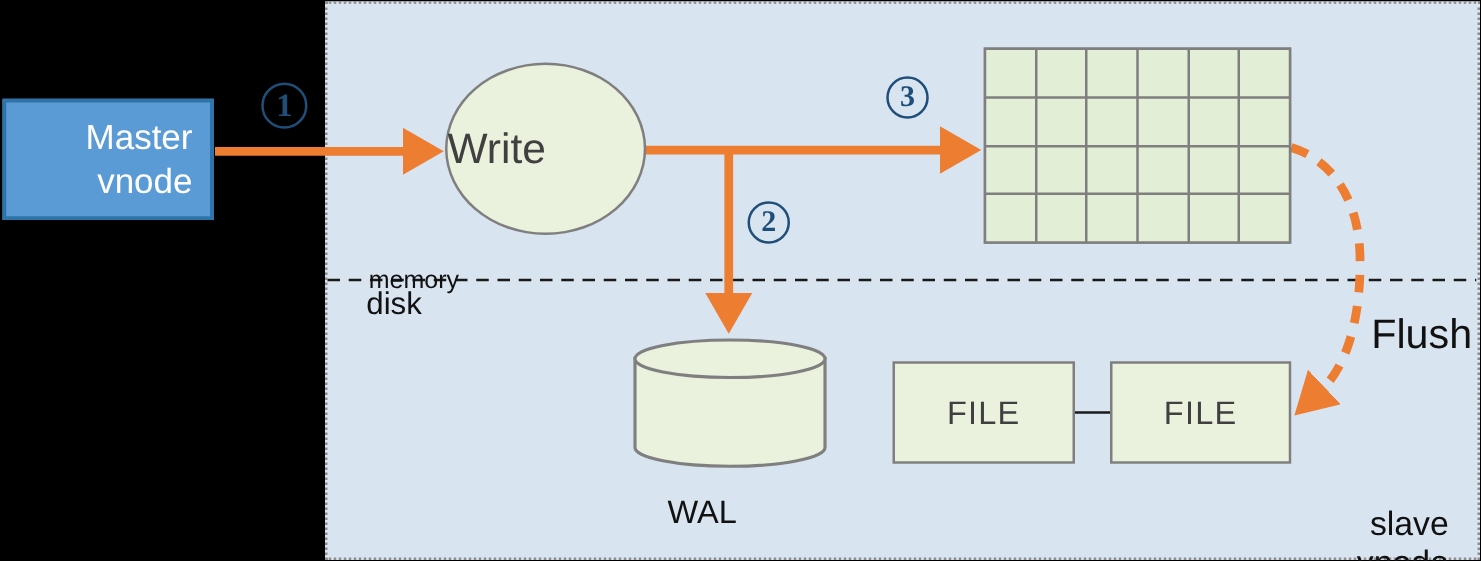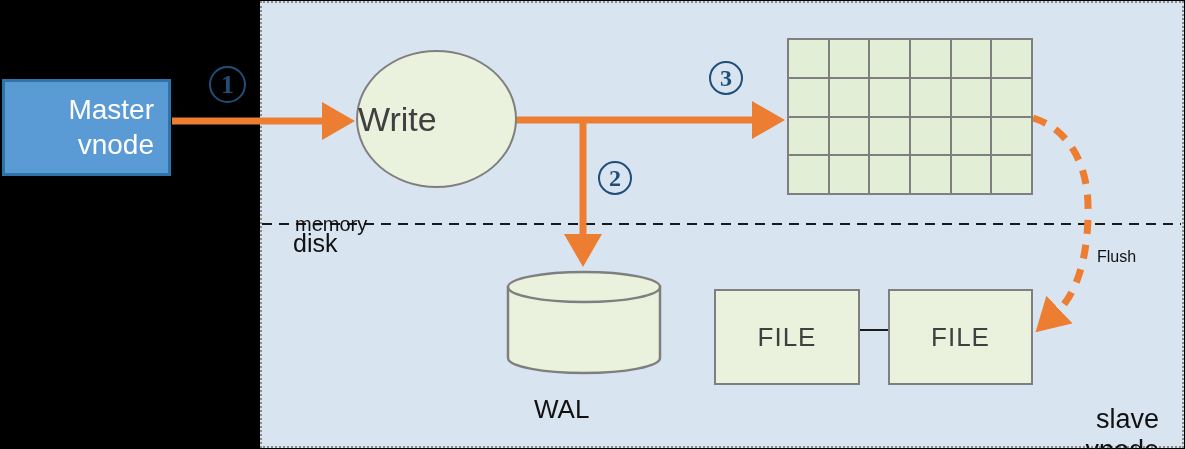--- a/index.html
+++ b/index.html
@@ -44,21 +44,21 @@
     left: 787px; top: 38px; width: 246px; height: 157px;
     display: grid;
     background: var(--node-border, #7f7f7f);
     border: 2px solid var(--node-border, #7f7f7f);
     gap: 2px;
   }
   .memgrid .cell { background: var(--cell-fill, #e3eed7); }
 
   
   .filebox {
-    width: 146px; height: 96px;
+    width: 146px; height: 82px;
     background: var(--node-fill, #eaf1dd);
     border: 2.5px solid var(--node-border, #7f7f7f);
     display: flex; align-items: center; justify-content: center;
     font-size: 26px; letter-spacing: 1px; color: var(--text-dark, #404040);
   }
   .file1 { left: 714px; top: 289px; }
   .file2 { left: 888px; top: 289px; width: 145px; }
 
   
   .badge {
@@ -70,21 +70,21 @@
     font-weight: 600;
   }
   .badge1 { left: 209px; top: 66px; width: 37px; height: 37px; font-size: 26px; }
   .badge2 { left: 598px; top: 161px; width: 34px; height: 34px; font-size: 24px; }
   .badge3 { left: 709px; top: 61px;  width: 34px; height: 34px; font-size: 24px; }
 
   
   .lbl { color: #111; }
   .memory-lbl { left: 295px; top: 197px; font-size: 20px; margin-top: 16px; }
   .disk-lbl   { left: 279px; top: 229px; font-size: 25px; margin-left: 14px; }
-  .flush-lbl  { left: 1097px; top: 248px; font-size: 16px; }
+  .flush-lbl  { left: 1097px; top: 248px; font-size: 33px; }
   .wal-lbl    { left: 534px; top: 394px; width: 100px; text-align: left; font-size: 26px; }
   .slave-lbl  { left: 1019px; top: 404px; width: 140px; text-align: right; font-size: 27px; }
 
   
   svg.overlay { position: absolute; left: 0; top: 0; pointer-events: none; }
   .orange-line { stroke: var(--arrow-orange, #ed7d31); stroke-width: 7; fill: none; }
   .orange-dash { stroke: var(--arrow-orange, #ed7d31); stroke-width: 7; fill: none; stroke-dasharray: 14 11; }
   .oh { fill: var(--arrow-orange, #ed7d31); }
   .black-dash { stroke: var(--line-black, #1a1a1a); stroke-width: 2; stroke-dasharray: 10 7; fill: none; }
   .black-line { stroke: var(--line-black, #1a1a1a); stroke-width: 2; fill: none; }

